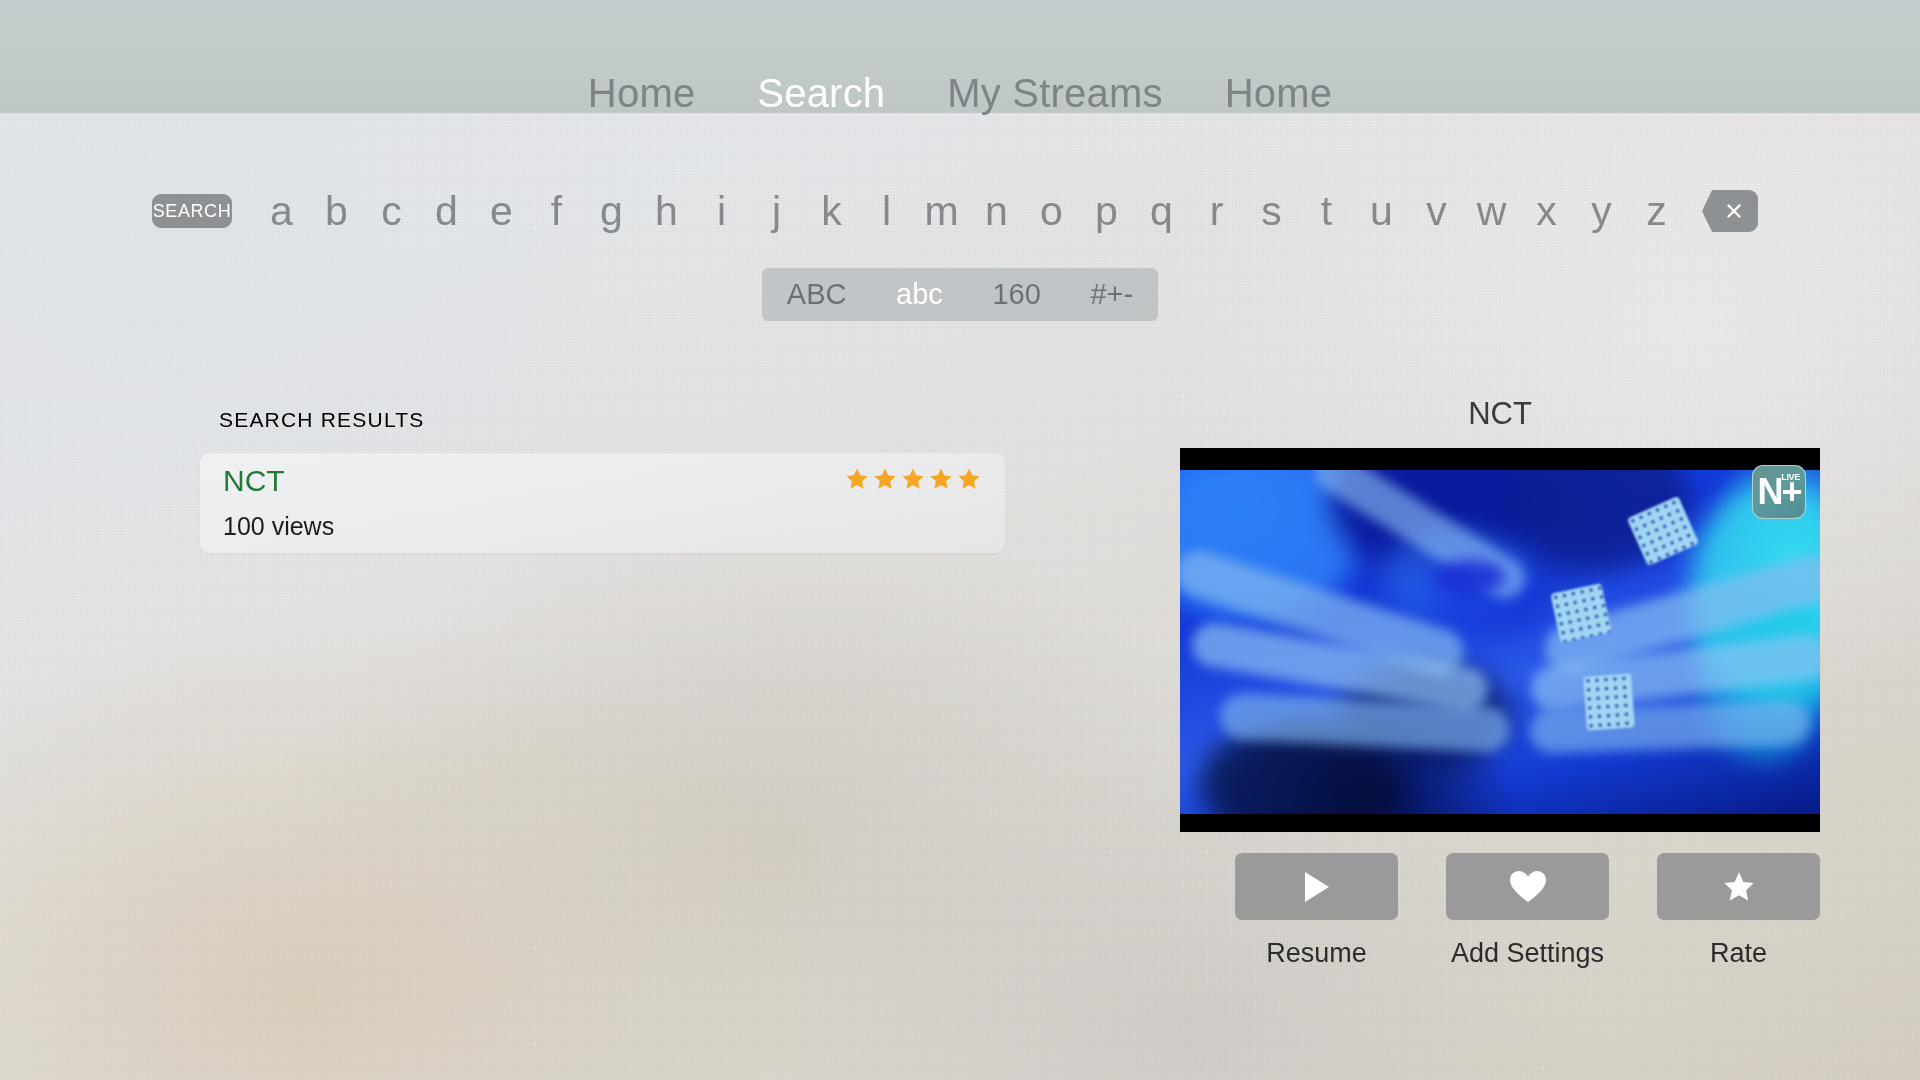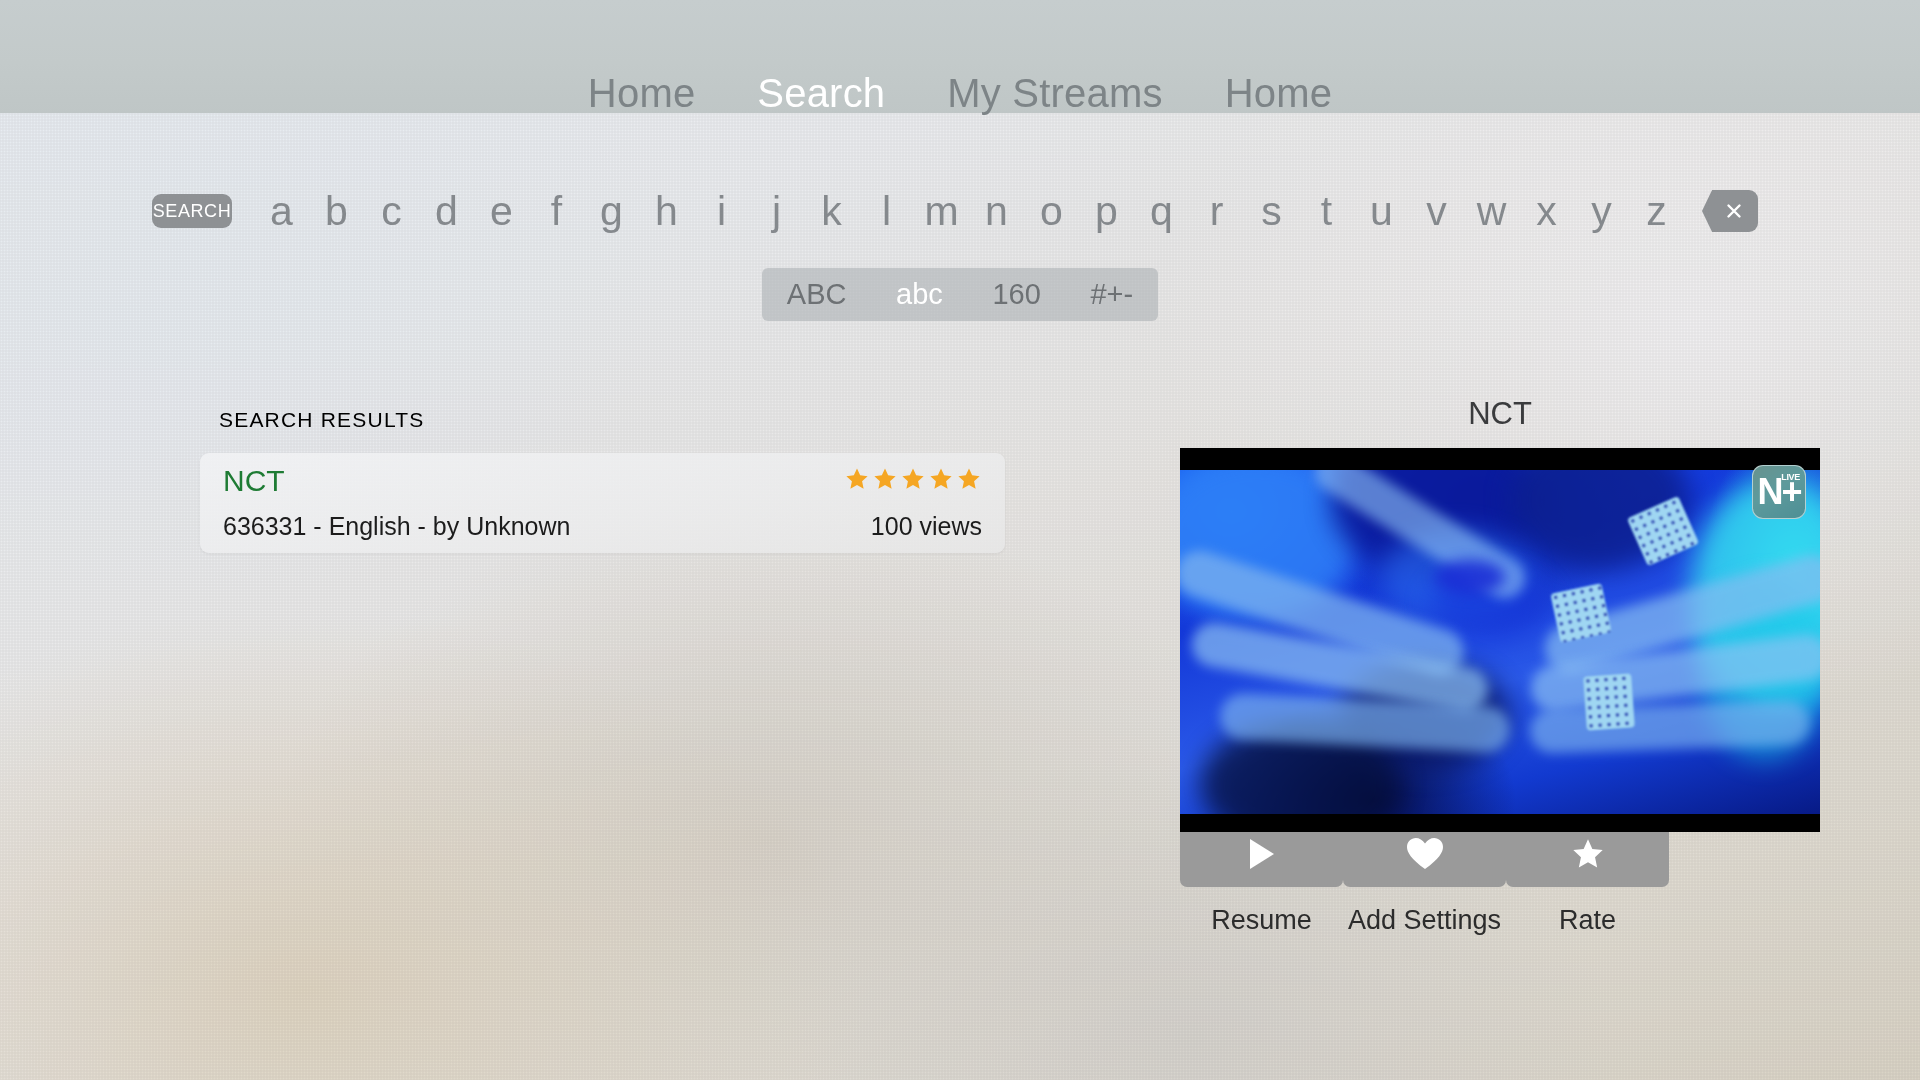--- a/index.html
+++ b/index.html
@@ -133,21 +133,21 @@
   #np-badge {
     position:absolute; right:14px; top:17px; width:54px; height:54px; z-index:6;
     border-radius:11px; border:1.5px solid rgba(255,255,255,.55);
     background:linear-gradient(150deg,#67928e 0%, #5d9a9c 45%, #4e8f95 100%);
     display:flex; align-items:center; justify-content:center;
   }
   #np-badge .np-text { position:relative; color:#fff; font-size:36px; font-weight:700; line-height:1; letter-spacing:-2px; }
   #np-badge .np-live { position:absolute; right:5px; top:7px; color:#fff; font-size:9px; font-weight:700; letter-spacing:-.3px; line-height:1; }
 
   
-  #actions { position:absolute; left:1180px; top:820px; width:640px; display:flex; justify-content:flex-start; }
+  #actions { position:absolute; left:1180px; top:853px; width:640px; display:flex; justify-content:flex-end;gap:48px; }
   .action { width:163px; display:flex; flex-direction:column; align-items:center; }
   .action-btn {
     width:163px; height:67px; border-radius:7px; background:#9a9a9a;
     display:flex; align-items:center; justify-content:center;
   }
   .action-label { margin-top:18px; font-size:27px; color:#2c2c2c; font-weight:400; }
 </style>
 </head>
 <body>
 
@@ -226,21 +226,20 @@
         </svg>
         <svg width="26" height="26" viewBox="0 0 24 24">
           <path d="M12 2.2 L14.9 8.6 L21.8 9.4 L16.7 14.1 L18.1 21 L12 17.5 L5.9 21 L7.3 14.1 L2.2 9.4 L9.1 8.6 Z" fill="#f5a623"></path>
         </svg>
         <svg width="26" height="26" viewBox="0 0 24 24">
           <path d="M12 2.2 L14.9 8.6 L21.8 9.4 L16.7 14.1 L18.1 21 L12 17.5 L5.9 21 L7.3 14.1 L2.2 9.4 L9.1 8.6 Z" fill="#f5a623"></path>
         </svg>
       </div>
   </div>
   <div id="result-bottom">
-    <div id="result-meta">636331 - English - by Unknown</div>
     <div id="result-views">100 views</div>
   </div>
 </div>
 
 <div id="preview-title">NCT</div>
 
 <div id="preview-frame">
   <div id="video-art">
     <span class="blob" style="left:-30px;top:-20px;width:210px;height:170px;background:#2f7ff7;opacity:.85;"></span>
     <span class="blob" style="left:150px;top:-45px;width:210px;height:150px;background:#0a1a9c;opacity:.9;"></span>

